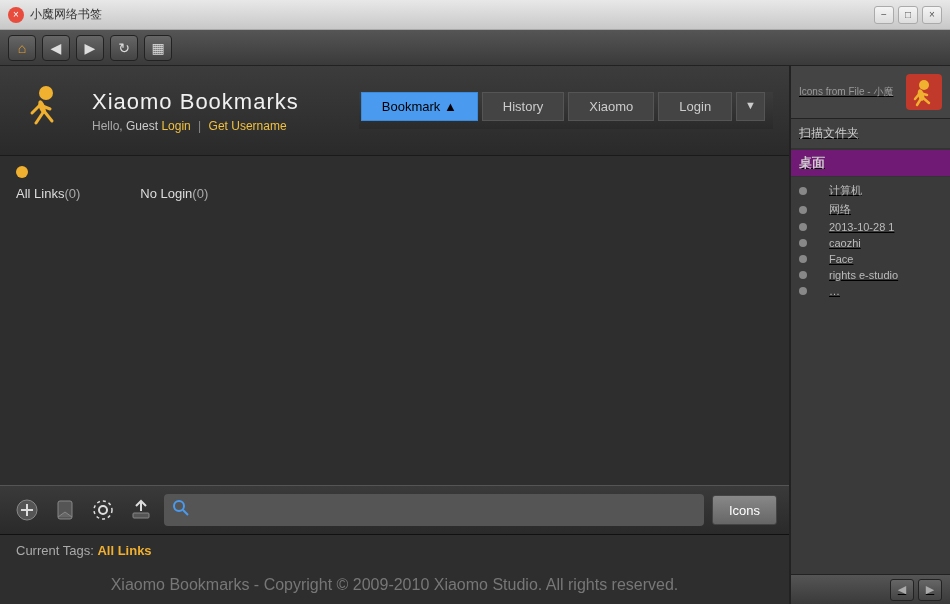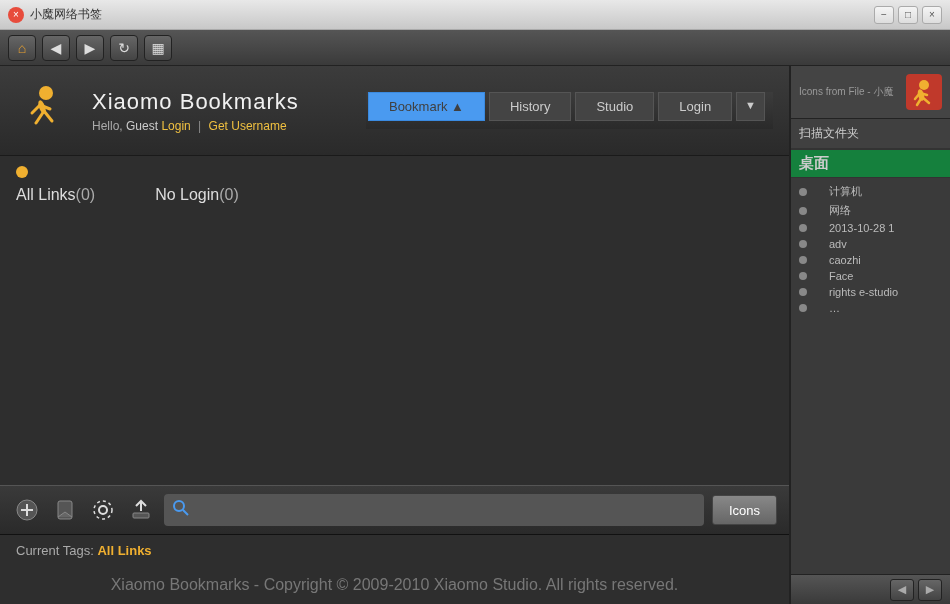--- a/index.html
+++ b/index.html
@@ -153,21 +153,21 @@
       padding: 6px 20px;
       font-size: 13px;
       cursor: pointer;
       color: #ccc;
       background: #444;
       border: 1px solid #555;
       margin-left: 2px;
     }
     .tab.active {
       background: #4a9af0;
-      color: #404040;
+      color: #000000;
       border-color: #3a8ae0;
     }
     .tab-arrow {
       padding: 6px 8px;
       cursor: pointer;
       color: #ccc;
       background: #444;
       border: 1px solid #555;
       margin-left: 2px;
       font-size: 11px;
@@ -186,21 +186,21 @@
       background: #f0b030;
       border-radius: 50%;
       margin-bottom: 8px;
     }
     .links-row {
       display: flex;
       gap: 60px;
       align-items: center;
     }
     .links-item {
-      font-size: 16px;
+      font-size: 13px;
       color: #aaa;
     }
     .links-item span.label { color: #ddd; }
 
     
     .bottom-toolbar {
       background: linear-gradient(to bottom, #3a3a3a, #2a2a2a);
       padding: 8px 12px;
       display: flex;
       align-items: center;
@@ -274,20 +274,21 @@
       background: #2e2e2e;
     }
 
     
     .right-panel {
       width: 160px;
       background: #3a3a3a;
       border-left: 1px solid #222;
       display: flex;
       flex-direction: column;
+      text-decoration: underline;
     }
     .right-top {
       padding: 8px;
       display: flex;
       align-items: center;
       justify-content: flex-end;
       background: #444;
       border-bottom: 1px solid #222;
       gap: 6px;
     }
@@ -319,24 +320,24 @@
     }
     .right-list-item .ri-dot {
       width: 8px;
       height: 8px;
       background: #888;
       border-radius: 50%;
       flex-shrink: 0;
     }
     .right-section-header {
       padding: 4px 8px;
-      font-size: 15px;
+      font-size: 13px;
       font-weight: bold;
       color: #ccc;
-      background: #15803d;
+      background: #701a75;
       border-top: 1px solid #333;
       border-bottom: 1px solid #333;
     }
     .scan-files {
       padding: 6px 8px;
       font-size: 12px;
       color: #ccc;
       background: #404040;
       border-bottom: 1px solid #333;
       cursor: pointer;
@@ -420,21 +421,21 @@
           <a href="#">Login</a>
           <span class="separator">|</span>
           <a href="#">Get Username</a>
         </div>
       </div>
 
       <div class="tabs-bar" style="flex-direction:column; align-items:flex-end; gap:0;">
         <div style="display:flex; gap:2px;">
           <div class="tab active">Bookmark ▲</div>
           <div class="tab">History</div>
-          <div class="tab">Studio</div>
+          <div class="tab">Xiaomo</div>
           <div class="tab">Login</div>
           <div class="tab-arrow">▼</div>
         </div>
       </div>
     </div>
 
     <div class="content-area">
       <div class="dot-indicator"></div>
       <div class="links-row">
         <div class="links-item">
@@ -529,24 +530,20 @@
       <div class="right-list-item">
         <div class="ri-dot"></div>
         <span>网络</span>
       </div>
       <div class="right-list-item">
         <div class="ri-dot"></div>
         <span>2013-10-28 1</span>
       </div>
       <div class="right-list-item">
         <div class="ri-dot"></div>
-        <span>adv</span>
-      </div>
-      <div class="right-list-item">
-        <div class="ri-dot"></div>
         <span>caozhi</span>
       </div>
       <div class="right-list-item">
         <div class="ri-dot"></div>
         <span>Face</span>
       </div>
       <div class="right-list-item">
         <div class="ri-dot"></div>
         <span>rights e-studio</span>
       </div>

